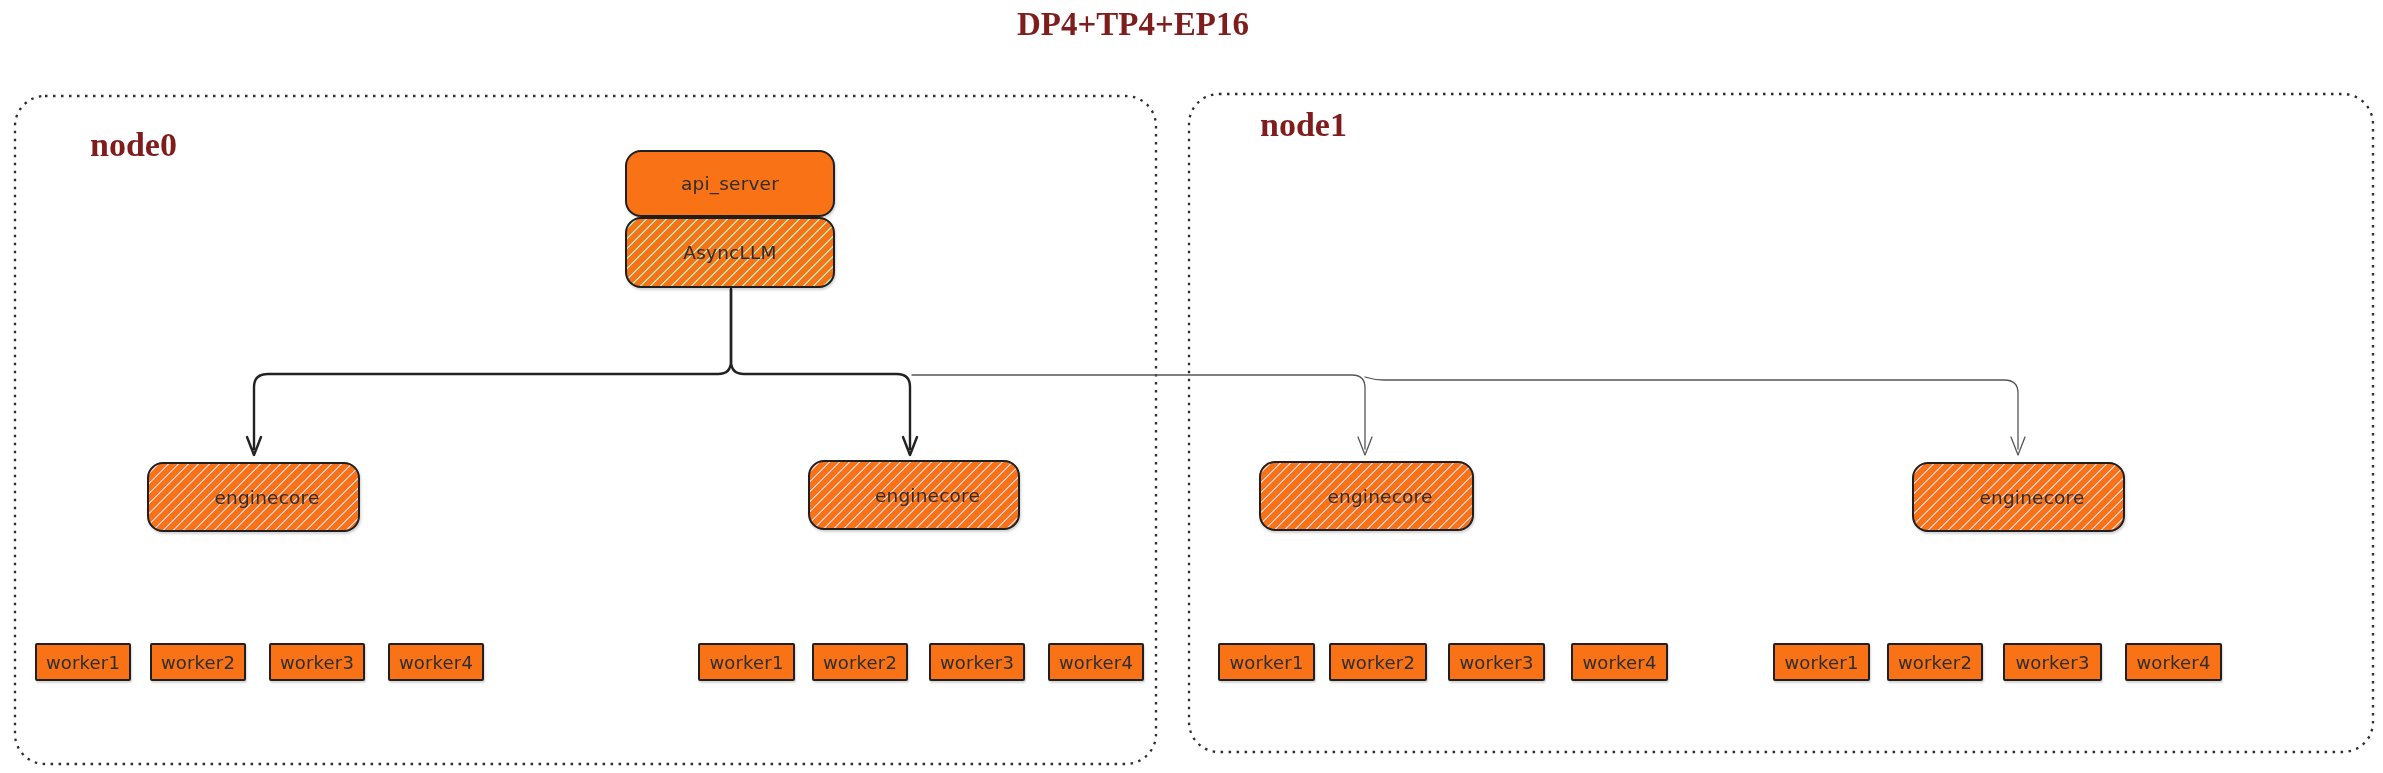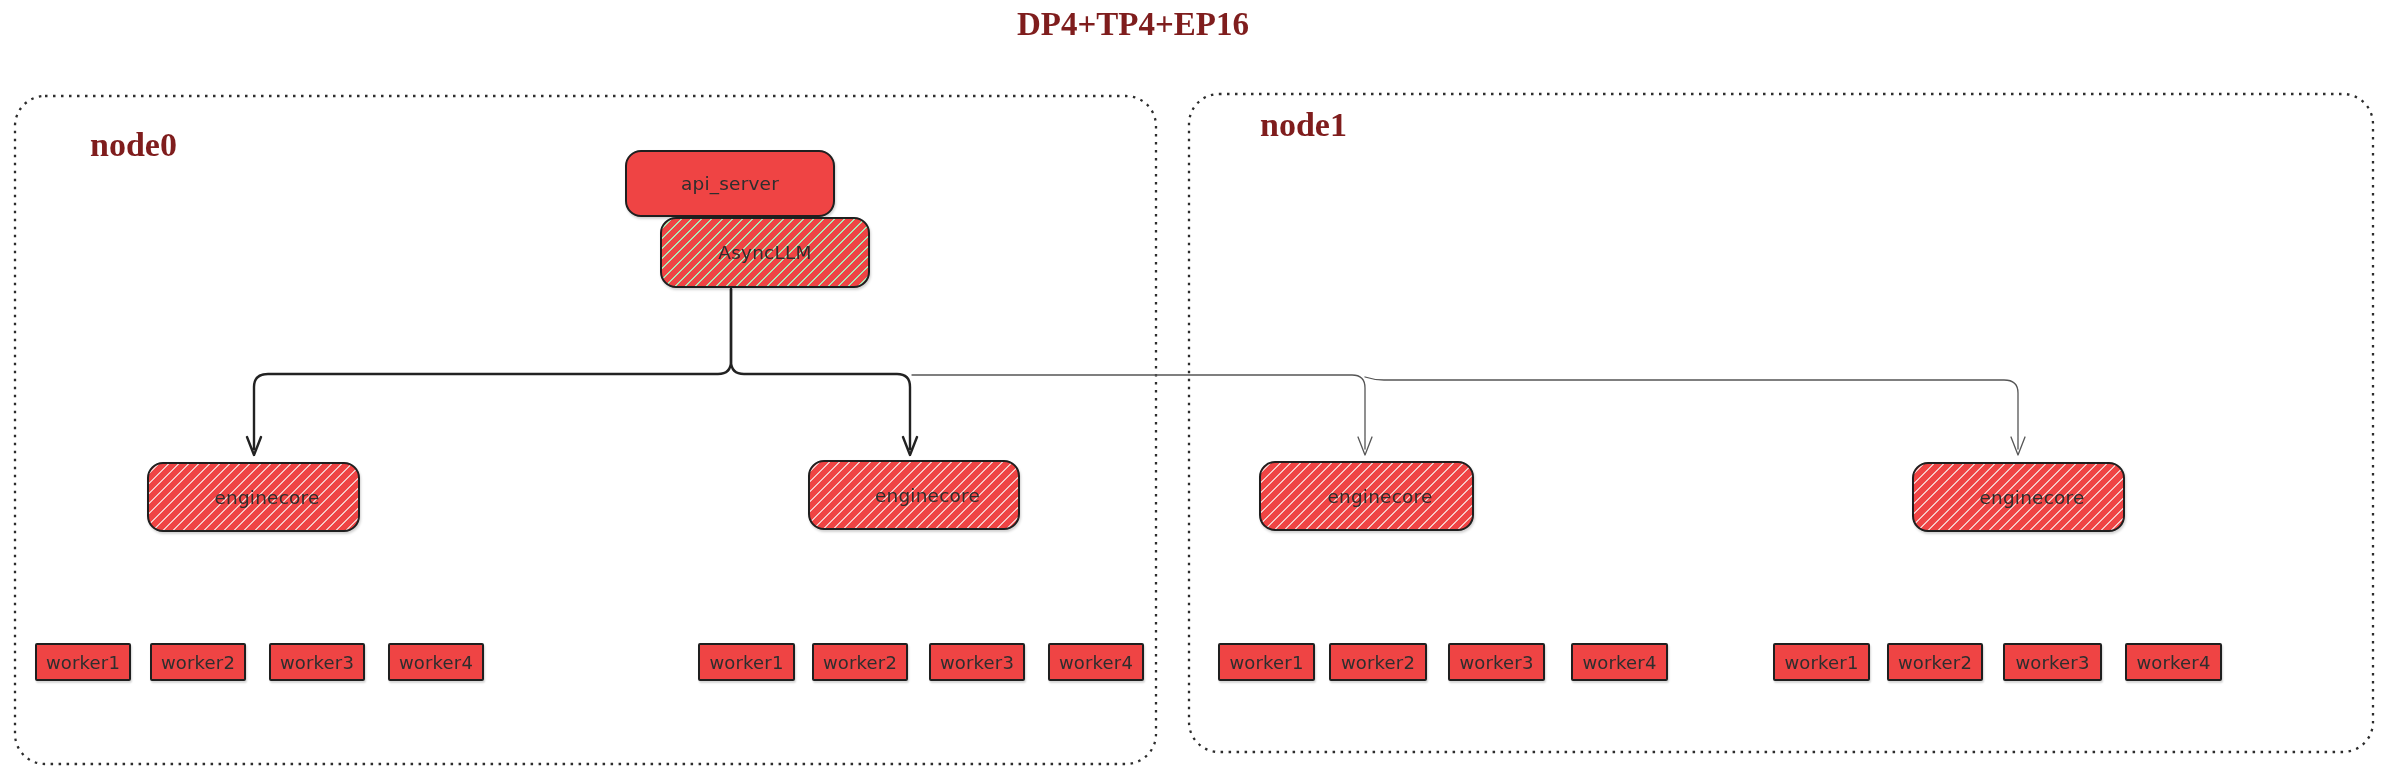--- a/index.html
+++ b/index.html
@@ -24,21 +24,21 @@
   }
   .node-label{font-size:34px;margin-left:48px;}
   #node0-label{left:42px;top:126px;}
   #node1-label{left:1212px;top:106px;}
 
   .box{
     position:absolute;
     box-sizing:border-box;
     border:2.4px solid #1f1f1f;
     border-radius:16px;
-    background-color:#ef4444;
+    background-color:#f97316;
     display:flex;align-items:center;justify-content:center;
     font-size:18.5px;color:#2e2e2e;
     letter-spacing:0.2px;
     box-shadow:1px 2px 2.5px rgba(0,0,0,0.18);
     white-space:nowrap;
   }
   .hatch-green{
     background-image:repeating-linear-gradient(
       135deg,
       rgba(255,255,255,0) 0px, rgba(255,255,255,0) 5.8px,
@@ -75,21 +75,21 @@
   <path d="M912 375 L1352 375 Q1365 375 1365 388 L1365 449 M1358 437 L1365 455 L1372 437" fill="none" stroke="#555555" stroke-width="1.3" stroke-linecap="round" stroke-linejoin="round"></path>
   <path d="M1365 377 Q1374 380 1384 380 L2004 380 Q2018 380 2018 393 L2018 449 M2011 437 L2018 455 L2025 437" fill="none" stroke="#555555" stroke-width="1.3" stroke-linecap="round" stroke-linejoin="round"></path>
 </svg>
 
 <div class="abs mono-label" id="title">DP4+TP4+EP16</div>
 
 <div class="abs mono-label node-label" id="node0-label">node0</div>
 <div class="abs mono-label node-label" id="node1-label">node1</div>
 
 <div class="box" style="left:625px;top:150px;width:210px;height:67px;">api_server</div>
-<div class="box hatch-green" style="left:660px;top:217px;width:210px;height:71px;">AsyncLLM</div>
+<div class="box hatch-green" style="left:625px;top:217px;width:210px;height:71px;">AsyncLLM</div>
 
 <div class="box hatch-pink" style="left:147px;top:462px;width:213px;height:70px;">enginecore</div>
 <div class="box hatch-pink" style="left:808px;top:460px;width:212px;height:70px;">enginecore</div>
 <div class="box hatch-pink" style="left:1259px;top:461px;width:215px;height:70px;">enginecore</div>
 <div class="box hatch-pink" style="left:1912px;top:462px;width:213px;height:70px;">enginecore</div>
 
 <div class="box worker" style="left:35px;top:643px;width:96px;height:38px;">worker1</div>
 <div class="box worker" style="left:150px;top:643px;width:96px;height:38px;">worker2</div>
 <div class="box worker" style="left:269px;top:643px;width:96px;height:38px;">worker3</div>
 <div class="box worker" style="left:388px;top:643px;width:96px;height:38px;">worker4</div>

